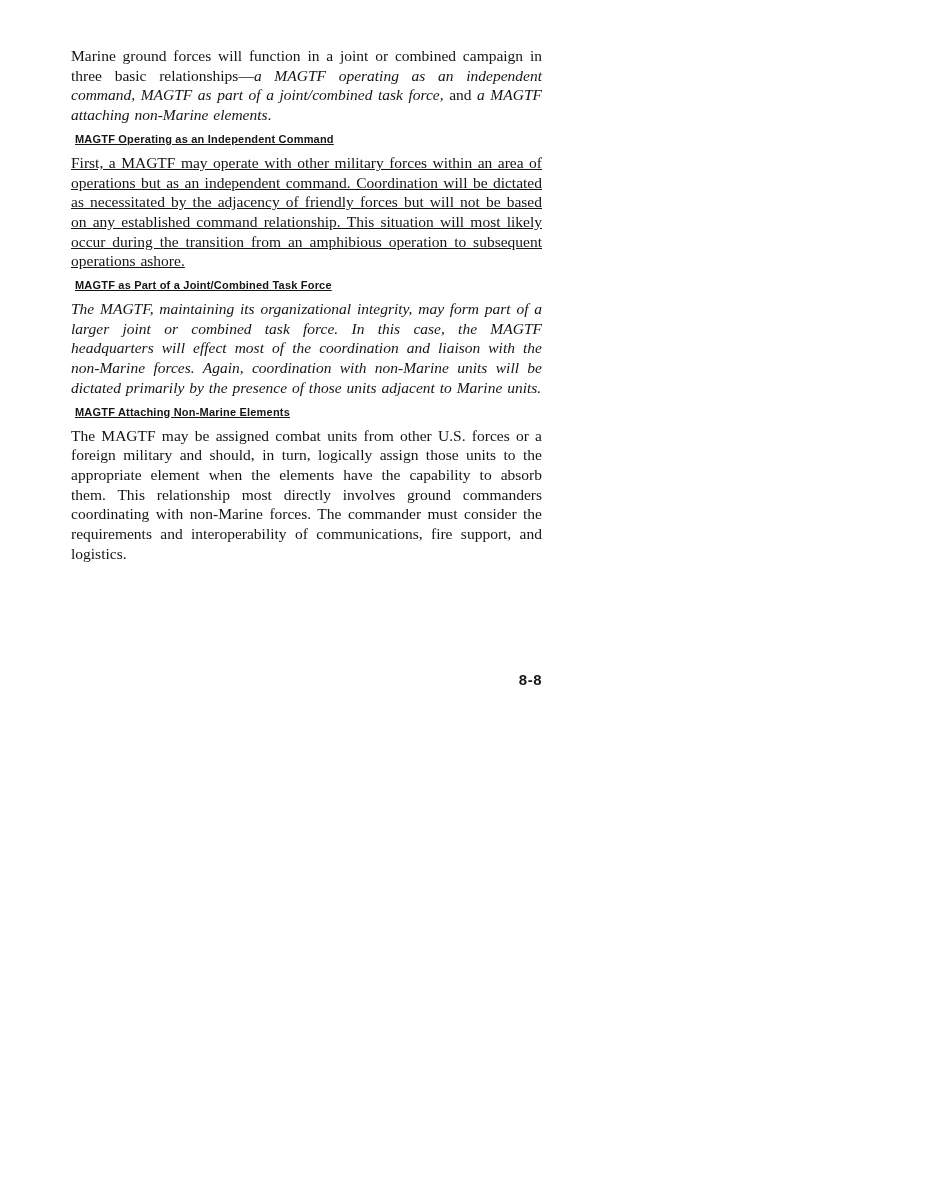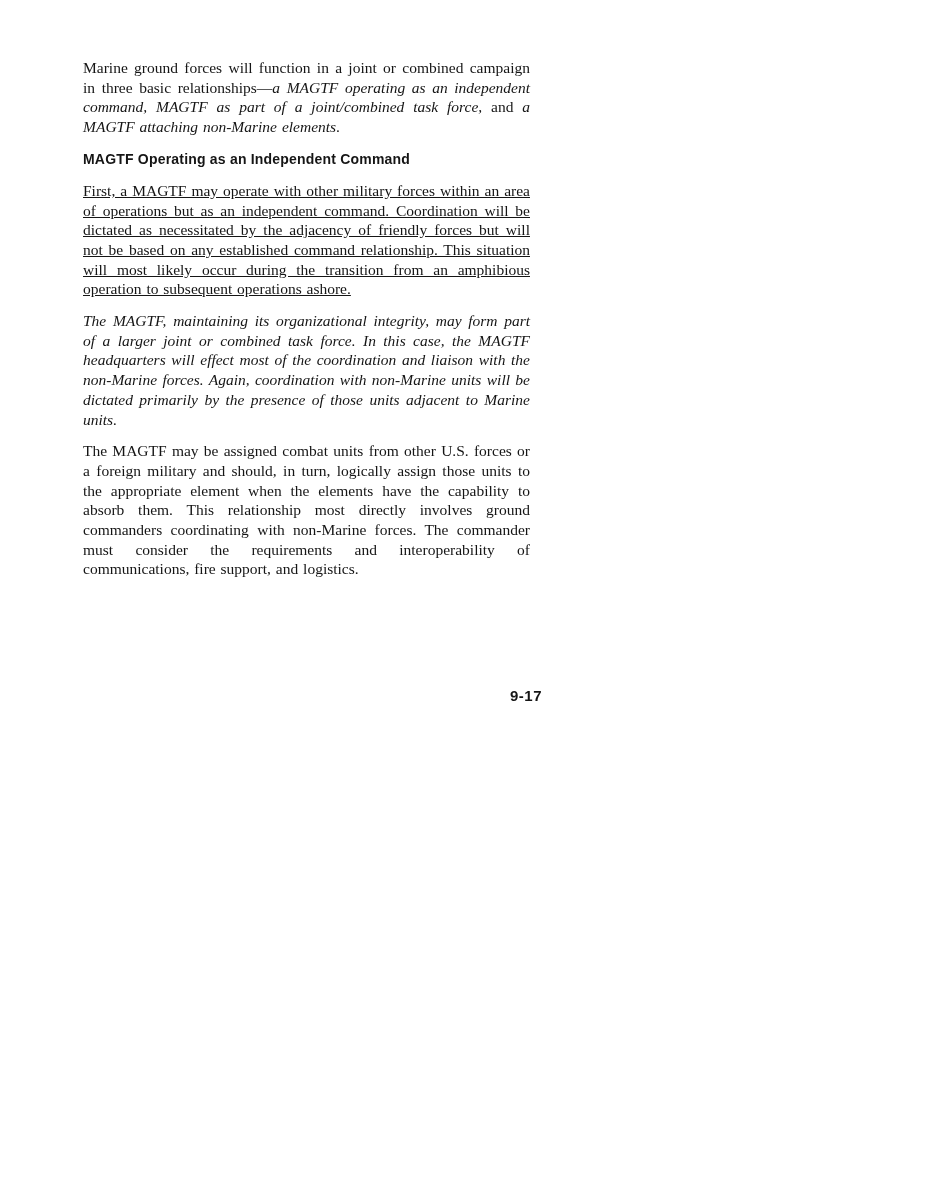--- a/index.html
+++ b/index.html
@@ -36,35 +36,36 @@
     font-family: "Liberation Sans", sans-serif;
     font-weight: 700;
     font-size: 15.5px;
     white-space: nowrap;
     letter-spacing: 0.2px;
   }
   p.body {
     font-size: 15.5px;
     line-height: 19.7px;
     text-align: justify;
-    margin: 12px;
+    margin: 0;
     word-spacing: 1px;
   }
   p.body:last-of-type,
   p.body { text-justify: inter-word; }
   .intro {
     margin-top: 34px;
   }
   h2.heading {
     font-family: "Liberation Sans", sans-serif;
     font-weight: 700;
-    font-size: 14px;
+    font-size: 11px;
     line-height: 20px;
     letter-spacing: 0.2px;
-    margin: 12px;
+    margin: 4px;
+    text-decoration: underline;
   }
   .h1 { margin-top: 27px; }
   .p1 { margin-top: 20px; text-decoration: underline; }
   .h2s { margin-top: 27px; }
   .p2 { margin-top: 19px; font-style: italic; }
   .h3s { margin-top: 28px; }
   .p3 { margin-top: 18px; }
   .page-number {
     margin-top: 108px;
     text-align: right;
@@ -80,20 +81,22 @@
 
 <div class="page">
   <div class="content">
 
 
     <p class="body intro"><span>Marine ground forces will function in a joint or combined campaign in three basic relationships—</span><em>a MAGTF operating as an independent command, MAGTF as part of a joint/combined task force,</em><span> and </span><em>a MAGTF attaching non-Marine elements</em><span>.</span></p>
 
     <h2 class="heading h1">MAGTF Operating as an Independent Command</h2>
     <p class="body p1">First, a MAGTF may operate with other military forces within an area of operations but as an independent command.  Coordination will be dictated as necessitated by the adjacency of friendly forces but will not be based on any established command relationship. This situation will most likely occur during the transition from an amphibious operation to subsequent operations ashore.</p>
 
+    <h2 class="heading h2s">MAGTF as Part of a Joint/Combined Task Force</h2>
     <p class="body p2">The MAGTF, maintaining its organizational integrity, may form part of a larger joint or combined task force.  In this case, the MAGTF headquarters will effect most of the coordination and liaison with the non-Marine forces.  Again, coordination with non-Marine units will be dictated primarily by the presence of those units adjacent to Marine units.</p>
 
+    <h2 class="heading h3s">MAGTF Attaching Non-Marine Elements</h2>
     <p class="body p3">The MAGTF may be assigned combat units from other U.S. forces or a foreign military and should, in turn, logically assign those units to the appropriate element when the elements have the capability to absorb them.  This relationship most directly involves ground commanders coordinating with non-Marine forces.  The commander must consider the requirements and interoperability of communications, fire support, and logistics.</p>
 
-    <div class="page-number">9-17</div>
+    <div class="page-number">8-8</div>
 
   </div>
 </div>
 
 </body></html>

